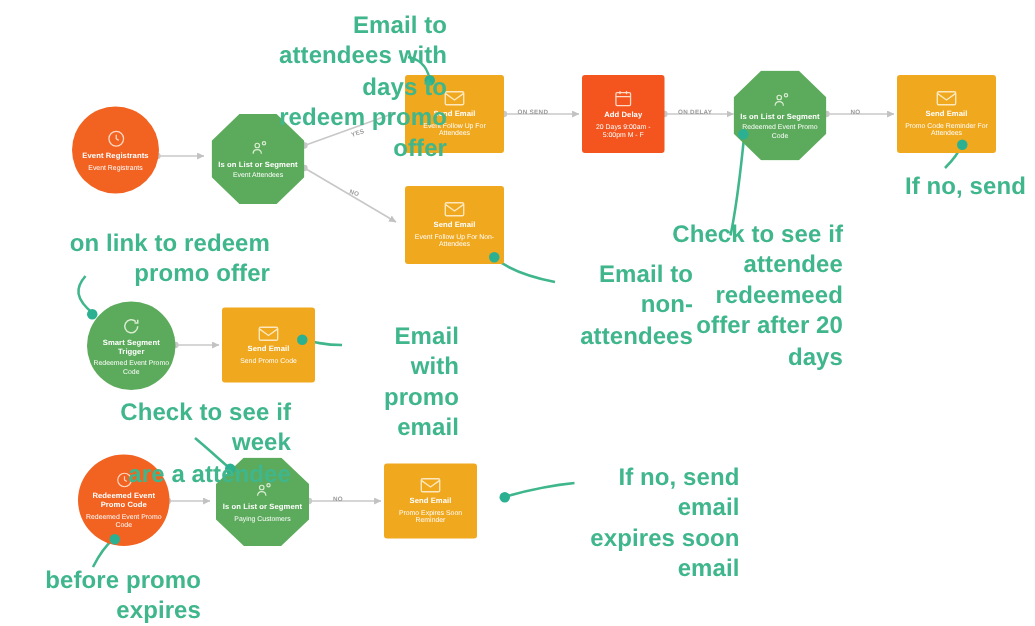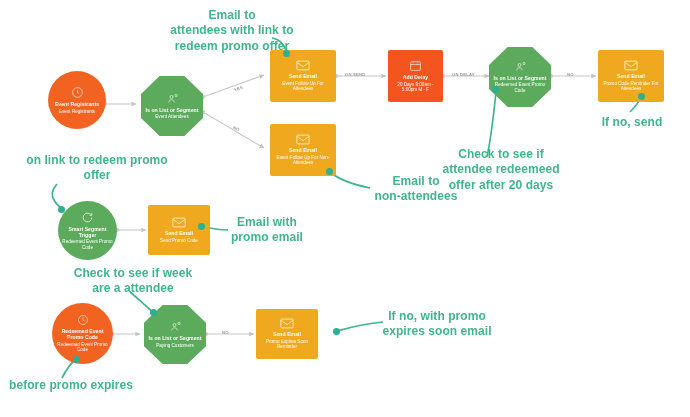--- a/index.html
+++ b/index.html
@@ -74,24 +74,24 @@
   }
   .n-octagon {
     background: #5cab5c;
     clip-path: polygon(30% 0%, 70% 0%, 100% 30%, 100% 70%, 70% 100%, 30% 100%, 0% 70%, 0% 30%);
   }
 
   
   .annot {
     position: absolute;
     color: #3fb68b;
-    font-size: 12px;
+    font-size: 16px;
     font-weight: bold;
     line-height: 1.28;
-    text-align: center;
+    text-align: right;
     letter-spacing: 0.06px;
   }
 
   
   .edge-label {
     position: absolute;
     color: #9a9a9a;
     font-size: 4.2px;
     font-weight: bold;
     letter-spacing: 0.2px;
@@ -323,21 +323,21 @@
 
   <div class="edge-label rot-up" style="left:234px; top:86px;">YES</div>
   <div class="edge-label rot-dn" style="left:233px; top:126px;">NO</div>
   <div class="edge-label" style="left:345px; top:72px;">ON SEND</div>
   <div class="edge-label" style="left:452px; top:72px;">ON DELAY</div>
   <div class="edge-label" style="left:567px; top:72px;">NO</div>
   <div class="edge-label" style="left:222px; top:330px;">NO</div>
 
   <div class="annot" style="left:166px; top:8px; width:132px;">
     <div>Email to</div>
-    <div>attendees with link to</div>
+    <div>attendees with days to</div>
     <div>redeem promo offer</div>
   </div>
 
   <div class="annot" style="left:14px; top:153px; width:166px;">
     <div>on link to redeem promo offer</div>
   </div>
 
   <div class="annot" style="left:228px; top:215px; width:78px;">
     <div>Email with</div>
     <div>promo email</div>
@@ -357,21 +357,21 @@
   <div class="annot" style="left:580px; top:115px; width:104px;">
     <div>If no, send</div>
   </div>
 
   <div class="annot" style="left:72px; top:266px; width:122px;">
     <div>Check to see if week</div>
     <div>are a attendee</div>
   </div>
 
   <div class="annot" style="left:381px; top:309px; width:112px;">
-    <div>If no, with promo</div>
+    <div>If no, send email</div>
     <div>expires soon email</div>
   </div>
 
   <div class="annot" style="left:8px; top:378px; width:126px;">
     <div>before promo expires</div>
   </div>
 
 </div>
 
 </body></html>

